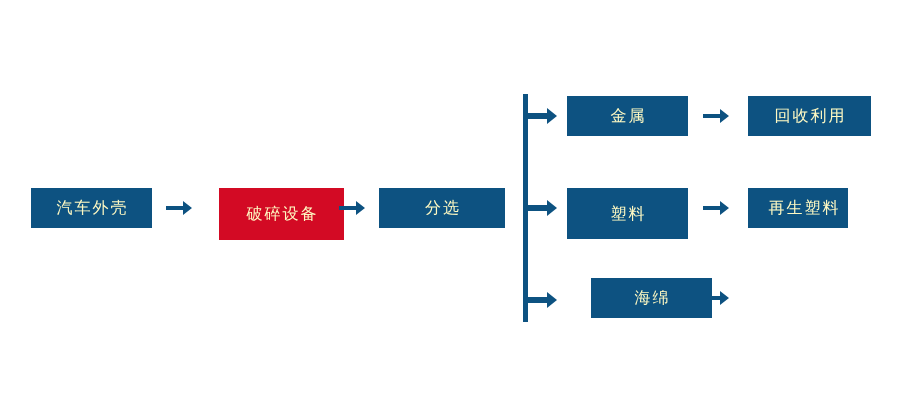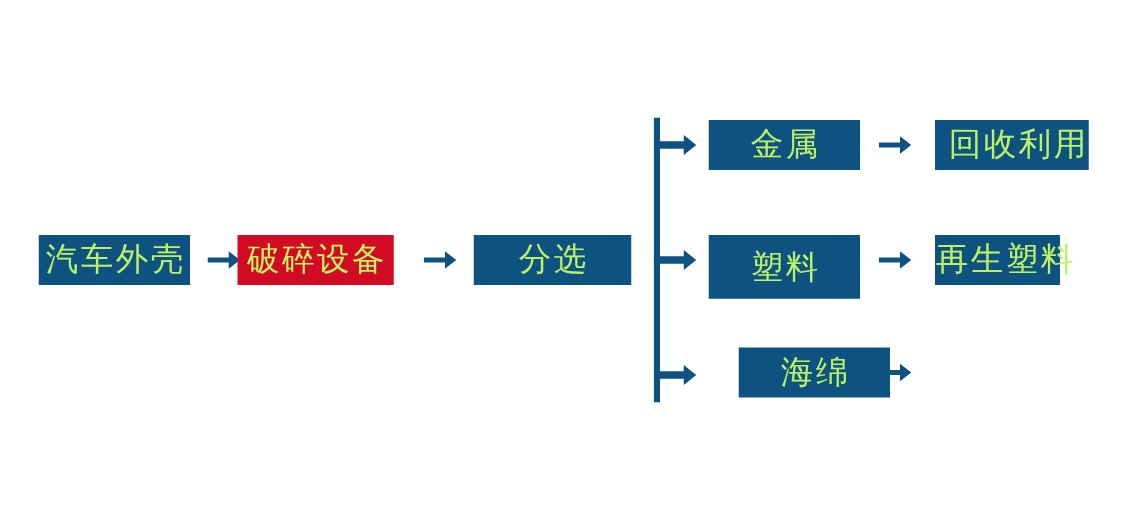--- a/index.html
+++ b/index.html
@@ -17,22 +17,22 @@
     position: relative;
     width: 900px;
     height: 411px;
     background: #ffffff;
   }
   .node {
     position: absolute;
     display: flex;
     align-items: center;
     justify-content: center;
-    color: #bef264;
-    font-size: 26px;
+    color: #fef9c3;
+    font-size: 16px;
     letter-spacing: 2px;
     text-indent: 2px;
     line-height: 1;
     font-family: "DejaVu Sans", "Liberation Sans", sans-serif;
     box-sizing: border-box;
     white-space: nowrap;
   }
   .node.blue  { background: #0d5281; }
   .node.red   { background: #d30a24; }
 
@@ -57,21 +57,21 @@
   <div class="node blue" style="left:31px; top:188px; width:121px; height:40px;">
     <span>汽车外壳</span>
   </div>
 
   <span class="arrow" style="left:166px; top:198px;">
     <svg width="26" height="20" viewBox="0 0 26 20">
       <path d="M0 8 H17 V3 L26 10 L17 17 V12 H0 Z" fill="#0d5281"></path>
     </svg>
   </span>
 
-  <div class="node red" style="left:190px; top:188px; width:125px; height:40px;text-align:center;">
+  <div class="node red" style="left:219px; top:188px; width:125px; height:52px;text-align:center;">
     <span>破碎设备</span>
   </div>
 
   <span class="arrow" style="left:339px; top:198px;">
     <svg width="26" height="20" viewBox="0 0 26 20">
       <path d="M0 8 H17 V3 L26 10 L17 17 V12 H0 Z" fill="#0d5281"></path>
     </svg>
   </span>
 
   <div class="node blue" style="left:379px; top:188px; width:126px; height:40px;">
@@ -94,21 +94,21 @@
   <div class="node blue" style="left:567px; top:96px; width:121px; height:40px;">
     <span>金属</span>
   </div>
 
   <span class="arrow" style="left:703px; top:106px;">
     <svg width="26" height="20" viewBox="0 0 26 20">
       <path d="M0 8 H17 V3 L26 10 L17 17 V12 H0 Z" fill="#0d5281"></path>
     </svg>
   </span>
 
-  <div class="node blue" style="left:748px; top:96px; width:123px; height:40px;justify-content:flex-end;">
+  <div class="node blue" style="left:748px; top:96px; width:123px; height:40px;">
     <span>回收利用</span>
   </div>
 
   <div class="node blue" style="left:567px; top:188px; width:121px; height:51px;">
     <span>塑料</span>
   </div>
 
   <span class="arrow" style="left:703px; top:198px;">
     <svg width="26" height="20" viewBox="0 0 26 20">
       <path d="M0 8 H17 V3 L26 10 L17 17 V12 H0 Z" fill="#0d5281"></path>

